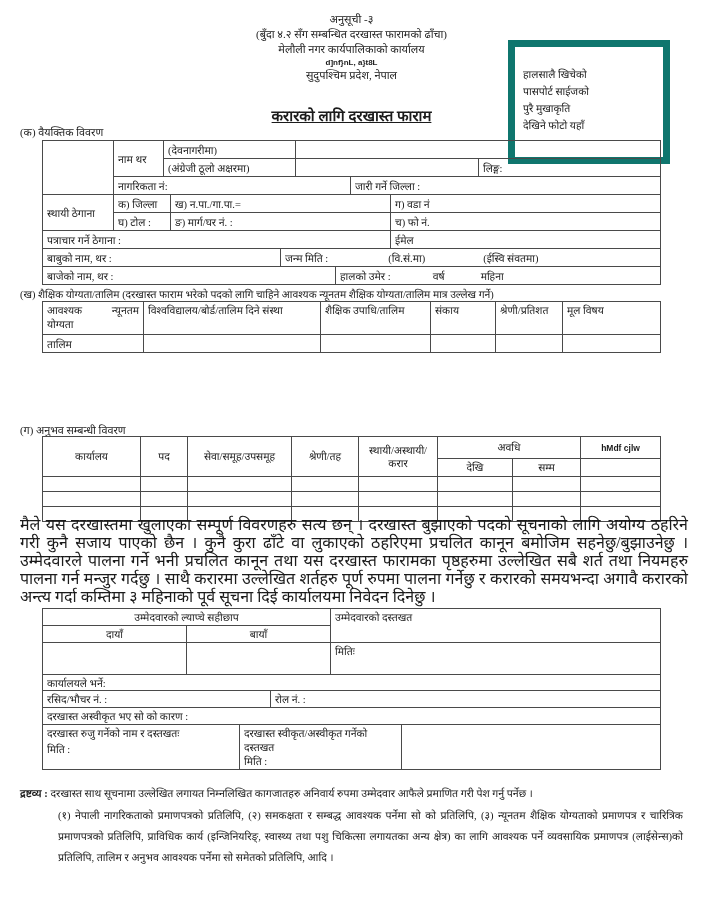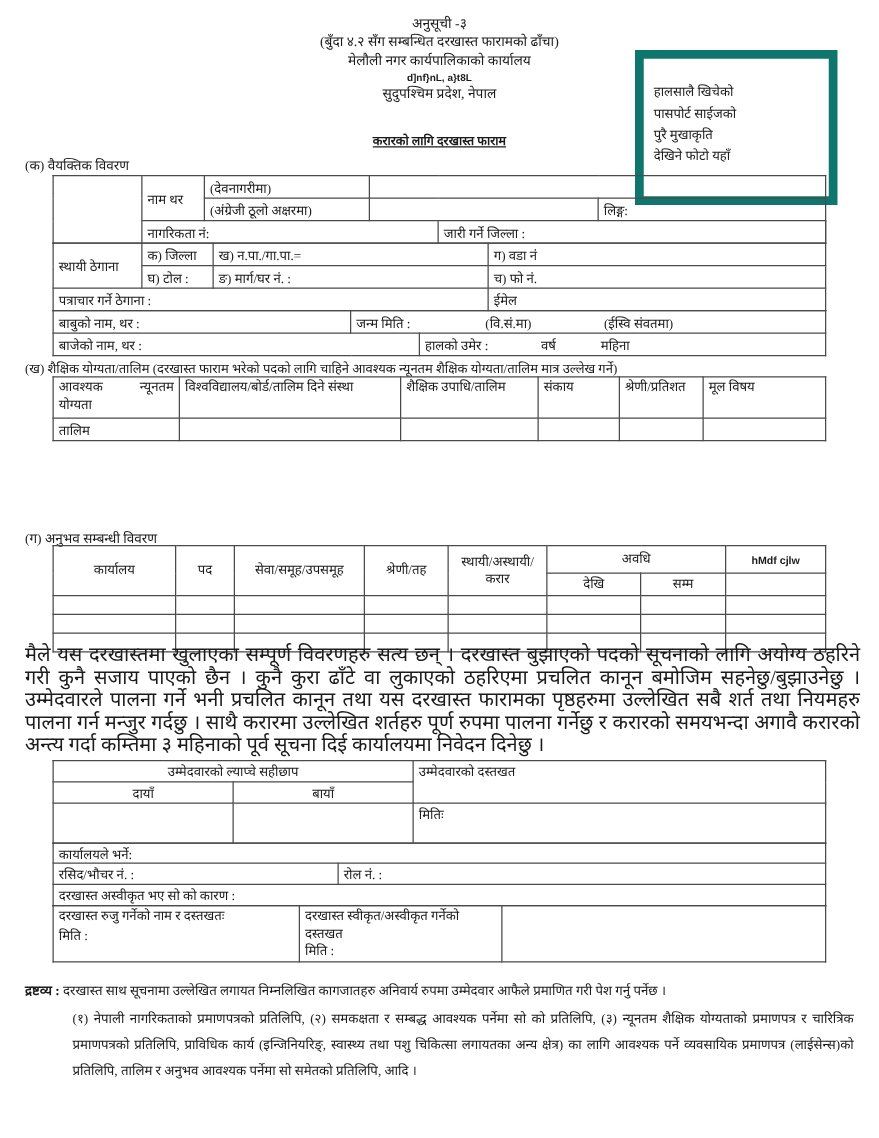--- a/index.html
+++ b/index.html
@@ -6,21 +6,21 @@
   .page {
     position:relative; width:703px; height:910px; background:#fff;
     font-family:"Liberation Serif","DejaVu Serif",serif;
     color:#1b1b1b; overflow:hidden;
   }
   
   .hdr { position:absolute; top:12px; left:0; width:703px; text-align:center; }
   .hdr div { line-height:15px; font-size:11px; }
   .hdr .preeti { font-family:"Liberation Sans","DejaVu Sans",sans-serif; font-weight:bold; font-size:8px; line-height:11px; }
   .form-title { position:absolute; top:105px; left:0; width:703px; text-align:center;
-    font-size:10px; font-weight:bold; text-decoration:underline; }
+    font-size:15px; font-weight:bold; text-decoration:underline; }
   .photo-box { position:absolute; left:492px; top:40px; width:132px; height:72px;
     border:7px solid #0f766e; padding:19px 8px; font-size:10.5px; line-height:17px;margin-left:16px; }
   
   .sec { position:absolute; left:20px; font-size:10.8px; }
   
   .tstack { position:absolute; left:42px; width:618px; }
   table { border-collapse:collapse; table-layout:fixed; width:618px; }
   .tstack table + table { margin-top:-1px; }
   td { border:1px solid #4a4a4a; font-size:10.5px; padding:0 4px; vertical-align:middle;
        overflow:hidden; white-space:nowrap; }

